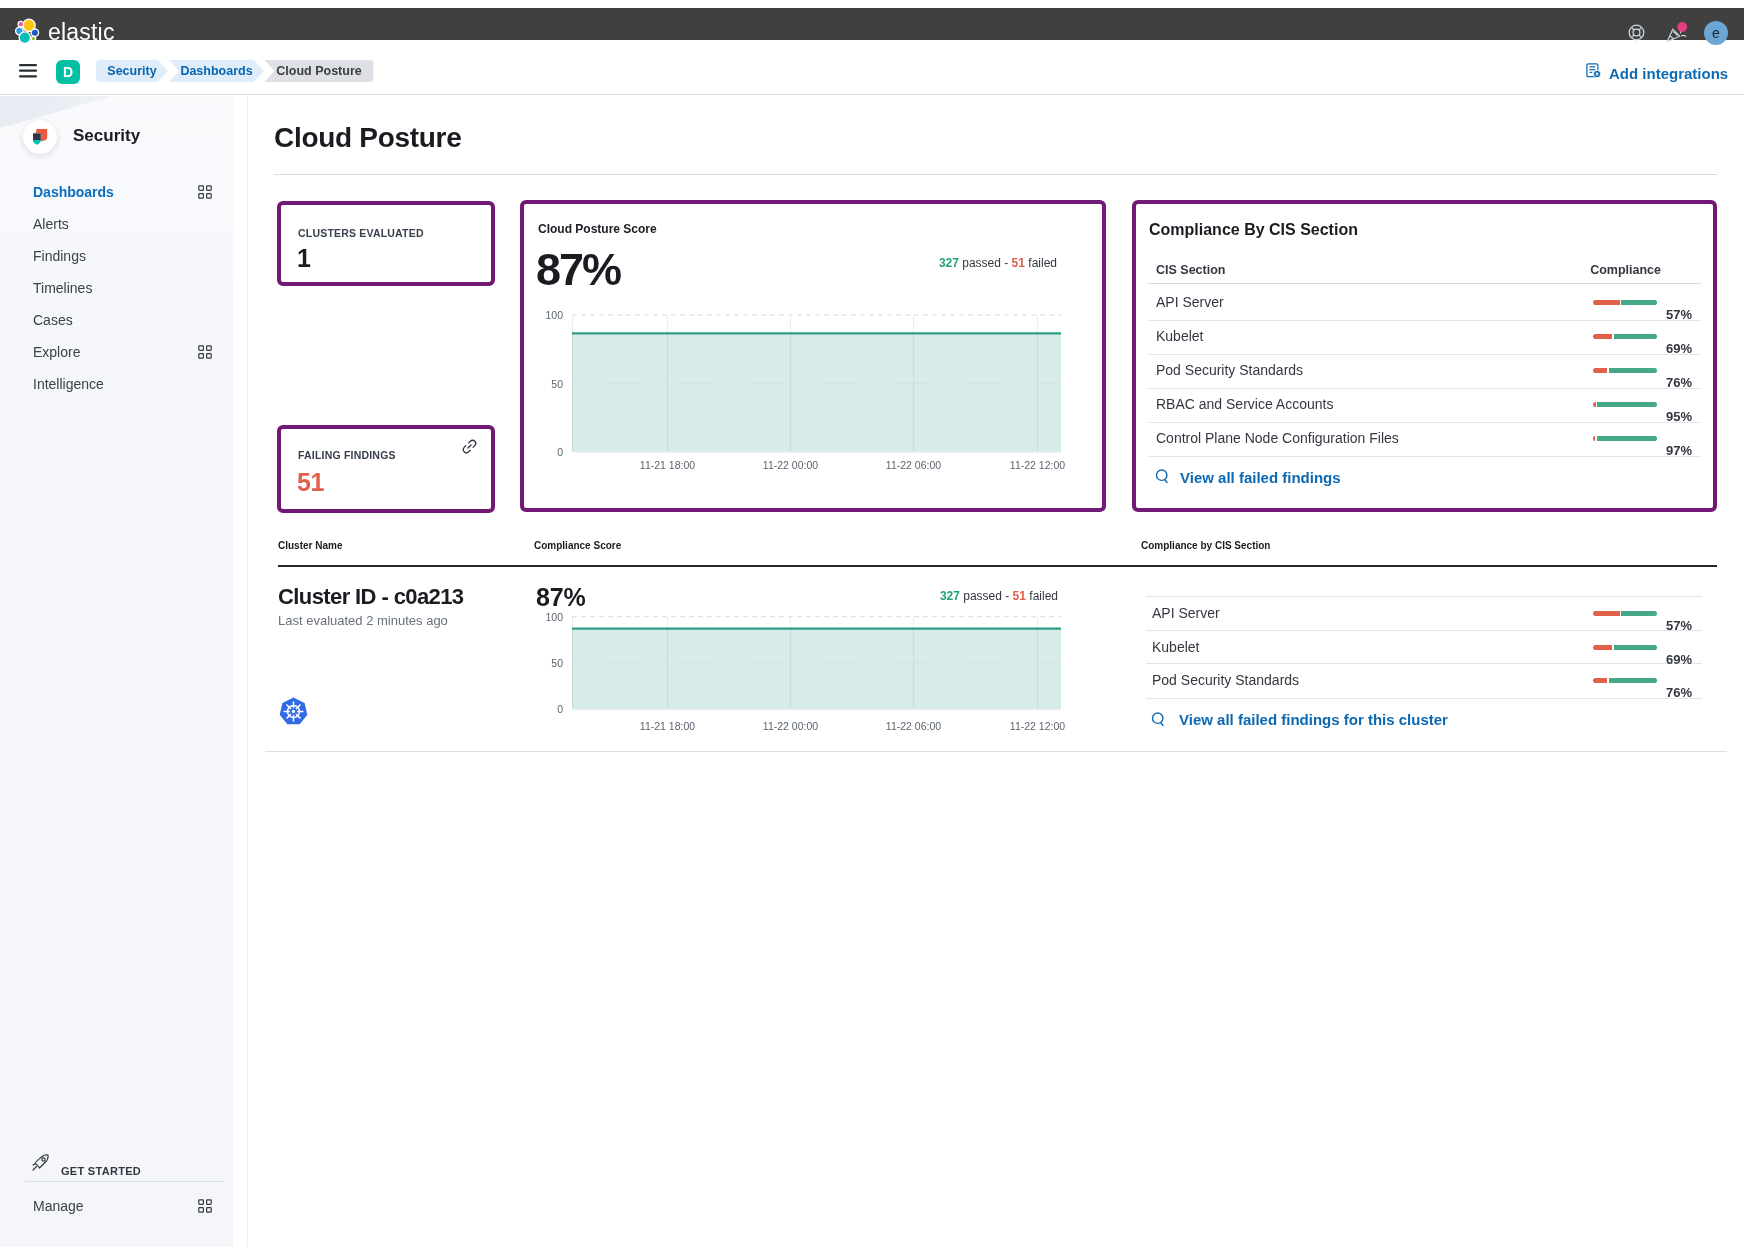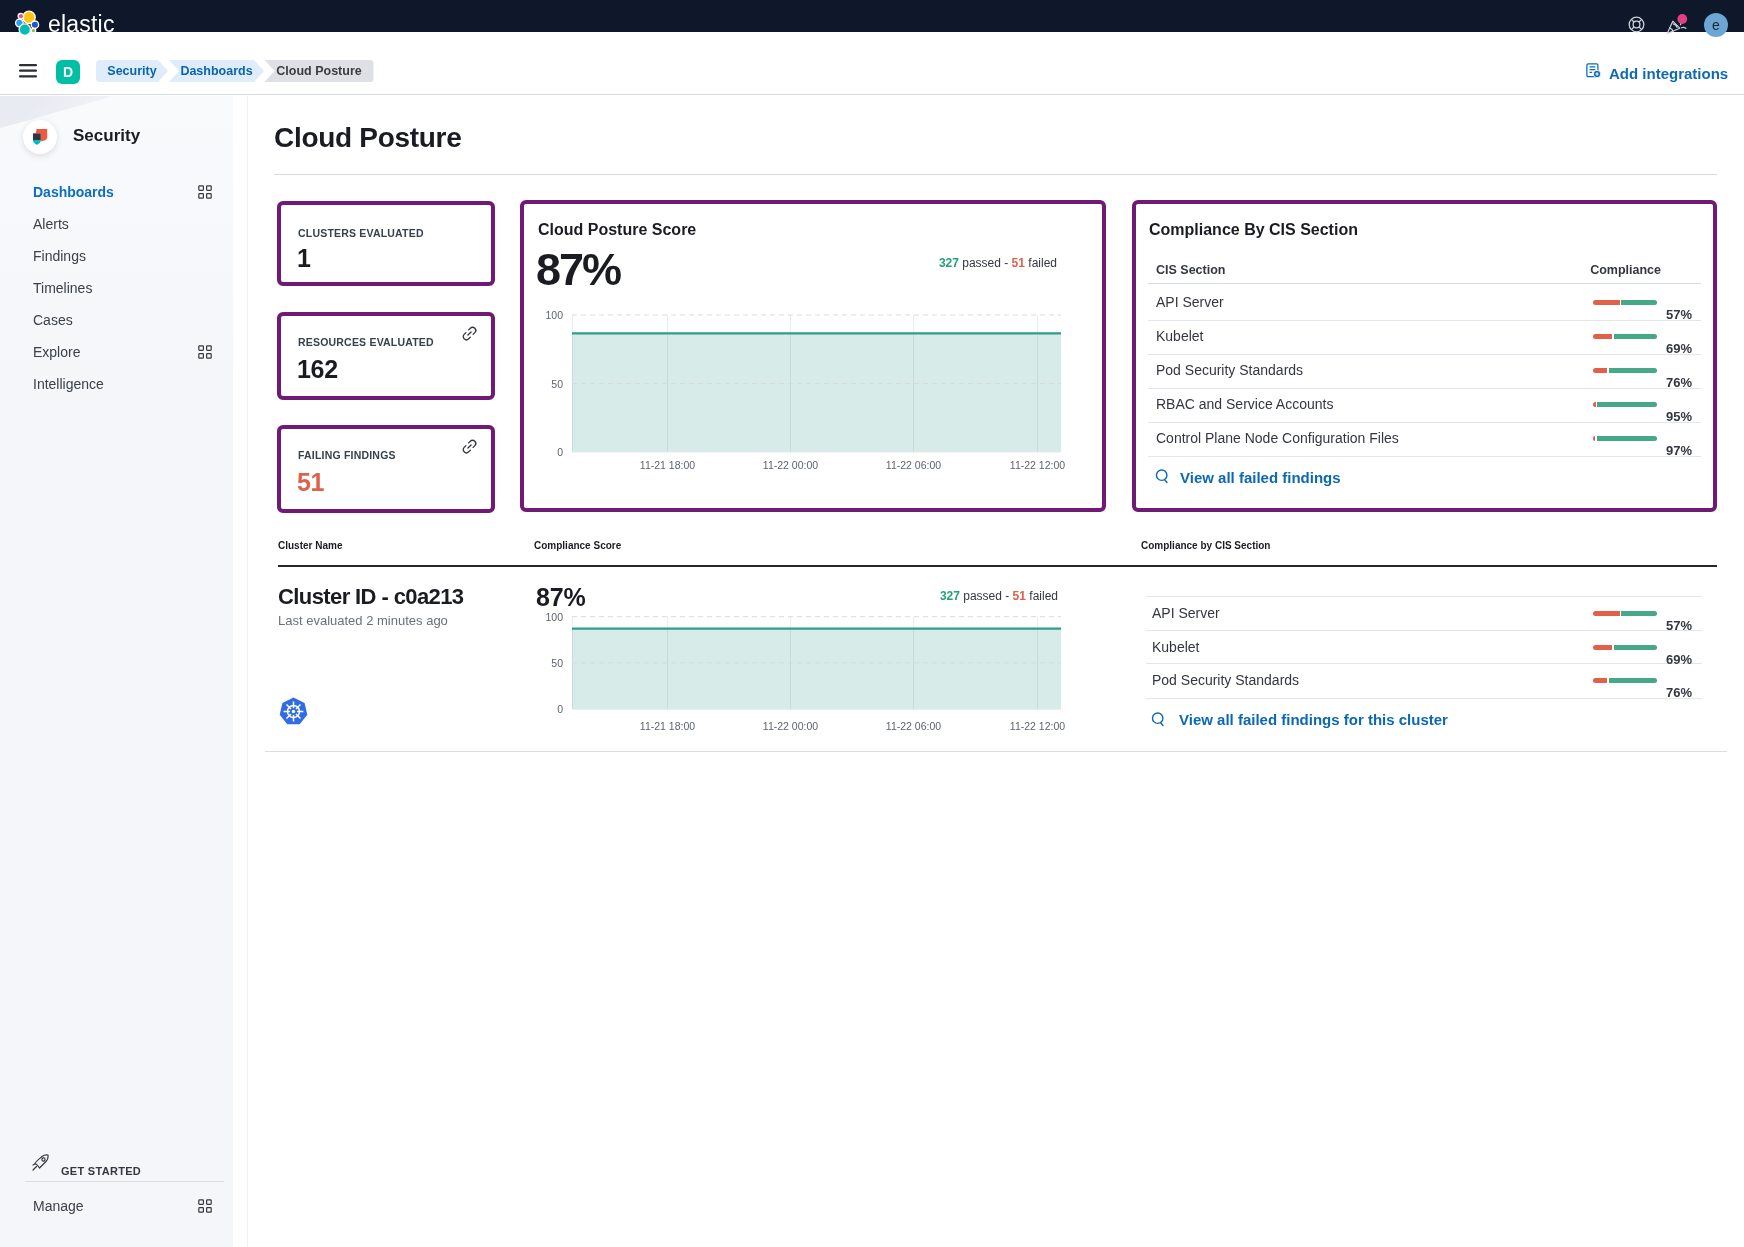--- a/index.html
+++ b/index.html
@@ -1,21 +1,21 @@
 <!DOCTYPE html>
 <html><head>
 <meta charset="utf-8">
 <style>
 * { margin:0; padding:0; box-sizing:border-box; }
 html,body { width:1744px; height:1247px; background:#fff; font-family:"Liberation Sans", sans-serif; }
 #page { position:relative; width:1744px; height:1247px; overflow:hidden; }
 .abs { position:absolute; }
 
 
-#hdr { position:absolute; left:0; top:0; width:1744px; height:32px; background:#0f172a; }
+#hdr { position:absolute; left:0; top:8px; width:1744px; height:32px; background:#404040; }
 #logo { position:absolute; left:15px; top:10px; }
 #brand { position:absolute; left:48px; top:11px; color:#fff; font-size:23px; letter-spacing:0.2px; }
 #search { position:absolute; left:569px; top:7px; width:599px; height:34px; background:rgba(0,0,0,0.18); border:1px solid #454f5c; border-radius:6px; }
 #search .ph { position:absolute; left:30px; top:0; line-height:32px; font-size:15px; color:#98a2b3; }
 #search .mag { position:absolute; left:10px; top:8px; }
 
 
 #crumbbar { position:absolute; left:0; top:48px; width:1744px; height:47px; background:#fff; border-bottom:1px solid #d8dee9; }
 #burger { position:absolute; left:19px; top:64px; }
 #dbadge { position:absolute; left:56px; top:60px; width:24px; height:24px; background:#00bfa5; border-radius:6px; color:#fff; font-size:14px; font-weight:bold; text-align:center; line-height:24px; }
@@ -51,21 +51,21 @@
 .card { position:absolute; background:#fff; border:4px solid #701a75; border-radius:6px; }
 .statlabel { position:absolute; left:17px; font-size:10.5px; font-weight:700; color:#37404c; letter-spacing:0.2px; }
 .statnum { position:absolute; left:16px; font-size:25px; font-weight:700; color:#1a1c21; letter-spacing:-0.3px; line-height:25px; }
 .linkicon { position:absolute; right:13px; top:9px; }
 
 #card1 { left:277px; top:201px; width:218px; height:85px; }
 #card2 { left:277px; top:312px; width:218px; height:88px; }
 #card3 { left:277px; top:425px; width:218px; height:88px; }
 
 #scorecard { left:520px; top:200px; width:586px; height:312px; }
-#scoretitle { position:absolute; left:538px; top:221px; font-size:16px; font-weight:700; color:#1a1c21; line-height:17px; }
+#scoretitle { position:absolute; left:538px; top:221px; font-size:12px; font-weight:700; color:#1a1c21; line-height:17px; }
 #scorepct { position:absolute; left:536px; top:247px; font-size:45px; font-weight:700; color:#1a1c21; letter-spacing:-2px; line-height:45px; }
 .pf { position:absolute; font-size:12px; color:#343741; text-align:right; }
 .pf .g { color:#23a177; }
 .pf .r { color:#e0604a; }
 #pf1 { left:850px; top:256px; width:207px; }
 
 #ciscard { left:1132px; top:200px; width:585px; height:312px; }
 #cistitle { position:absolute; left:1149px; top:221px; font-size:16px; font-weight:700; color:#1a1c21; line-height:17px; }
 .cishdr { position:absolute; font-size:12.5px; font-weight:700; color:#343741; }
 #cishdrrow { position:absolute; left:1148px; top:283px; width:553px; border-top:1px solid #d5dbe6; }
@@ -205,29 +205,20 @@
         <rect x="8.6" y="8.6" width="4.6" height="4.6" rx="0.8"></rect>
       </svg>
   </div>
 
   <div id="h1">Cloud Posture</div>
   <div id="h1div"></div>
 
   <div class="card" id="card1">
     <div class="statlabel" style="top:22px;">CLUSTERS EVALUATED</div>
     <div class="statnum" style="top:41px;">1</div>
-  </div>
-  <div class="card" id="card2">
-    <div class="statlabel" style="top:20px;">RESOURCES EVALUATED</div>
-    <div class="statnum" style="top:41px;">162</div>
-    <svg class="linkicon" width="17" height="17" viewBox="0 0 16 16" fill="none" stroke="#343741" stroke-width="1.25" stroke-linecap="round">
-      <path d="M6.5 9.5 L9.5 6.5"></path>
-      <path d="M7.2 4.6 L8.8 3 C10 1.8 11.8 1.8 13 3 C14.2 4.2 14.2 6 13 7.2 L11.4 8.8"></path>
-      <path d="M8.8 11.4 L7.2 13 C6 14.2 4.2 14.2 3 13 C1.8 11.8 1.8 10 3 8.8 L4.6 7.2"></path>
-    </svg>
   </div>
   <div class="card" id="card3">
     <div class="statlabel" style="top:20px;">FAILING FINDINGS</div>
     <div class="statnum" style="top:41px; color:#df604b;">51</div>
     <svg class="linkicon" width="17" height="17" viewBox="0 0 16 16" fill="none" stroke="#343741" stroke-width="1.25" stroke-linecap="round">
       <path d="M6.5 9.5 L9.5 6.5"></path>
       <path d="M7.2 4.6 L8.8 3 C10 1.8 11.8 1.8 13 3 C14.2 4.2 14.2 6 13 7.2 L11.4 8.8"></path>
       <path d="M8.8 11.4 L7.2 13 C6 14.2 4.2 14.2 3 13 C1.8 11.8 1.8 10 3 8.8 L4.6 7.2"></path>
     </svg>
   </div>

